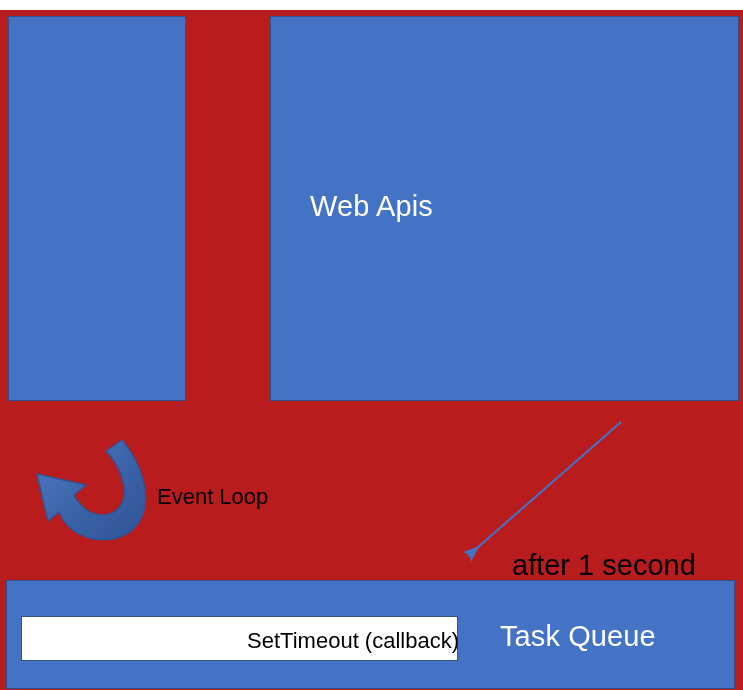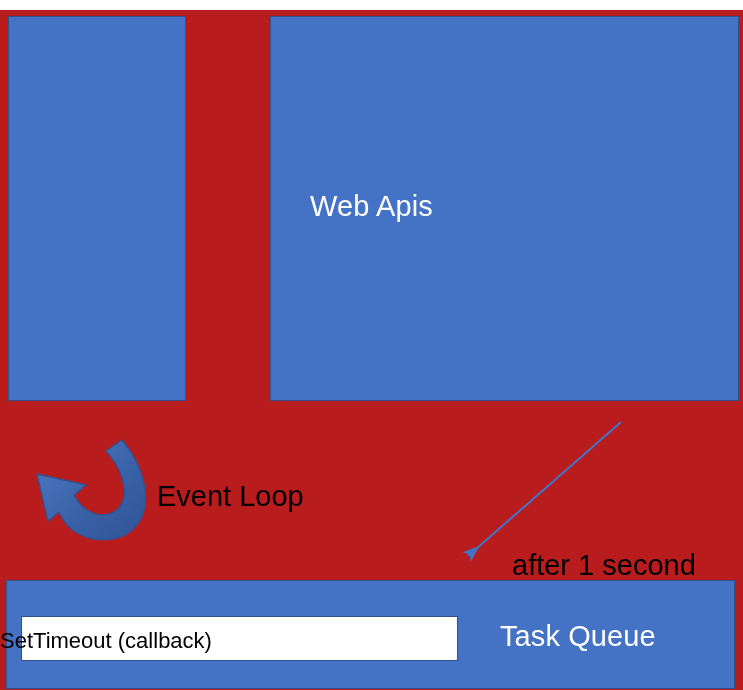--- a/index.html
+++ b/index.html
@@ -92,37 +92,37 @@
     background: #FFFFFF;
     border: 1px solid #2F528F;
     box-sizing: border-box;
   }
   #callback-label {
     position: absolute;
     left: 0;
     right: 0;
     top: 618px;
     width: 459px;
-    text-align: left;
+    text-align: right;
     color: #000000;
     font-size: 22px;
     line-height: 26px;
     white-space: nowrap;
   }
 
   
   .free-text {
     position: absolute;
     color: #000000;
     white-space: nowrap;
   }
   #eventloop-label {
     left: 157px;
     top: 469px;
-    font-size: 29px;
+    font-size: 22px;
     line-height: 35px;
   }
   #after-label {
     left: 512px;
     top: 538px;
     font-size: 29px;
     line-height: 35px;
   }
 
   

